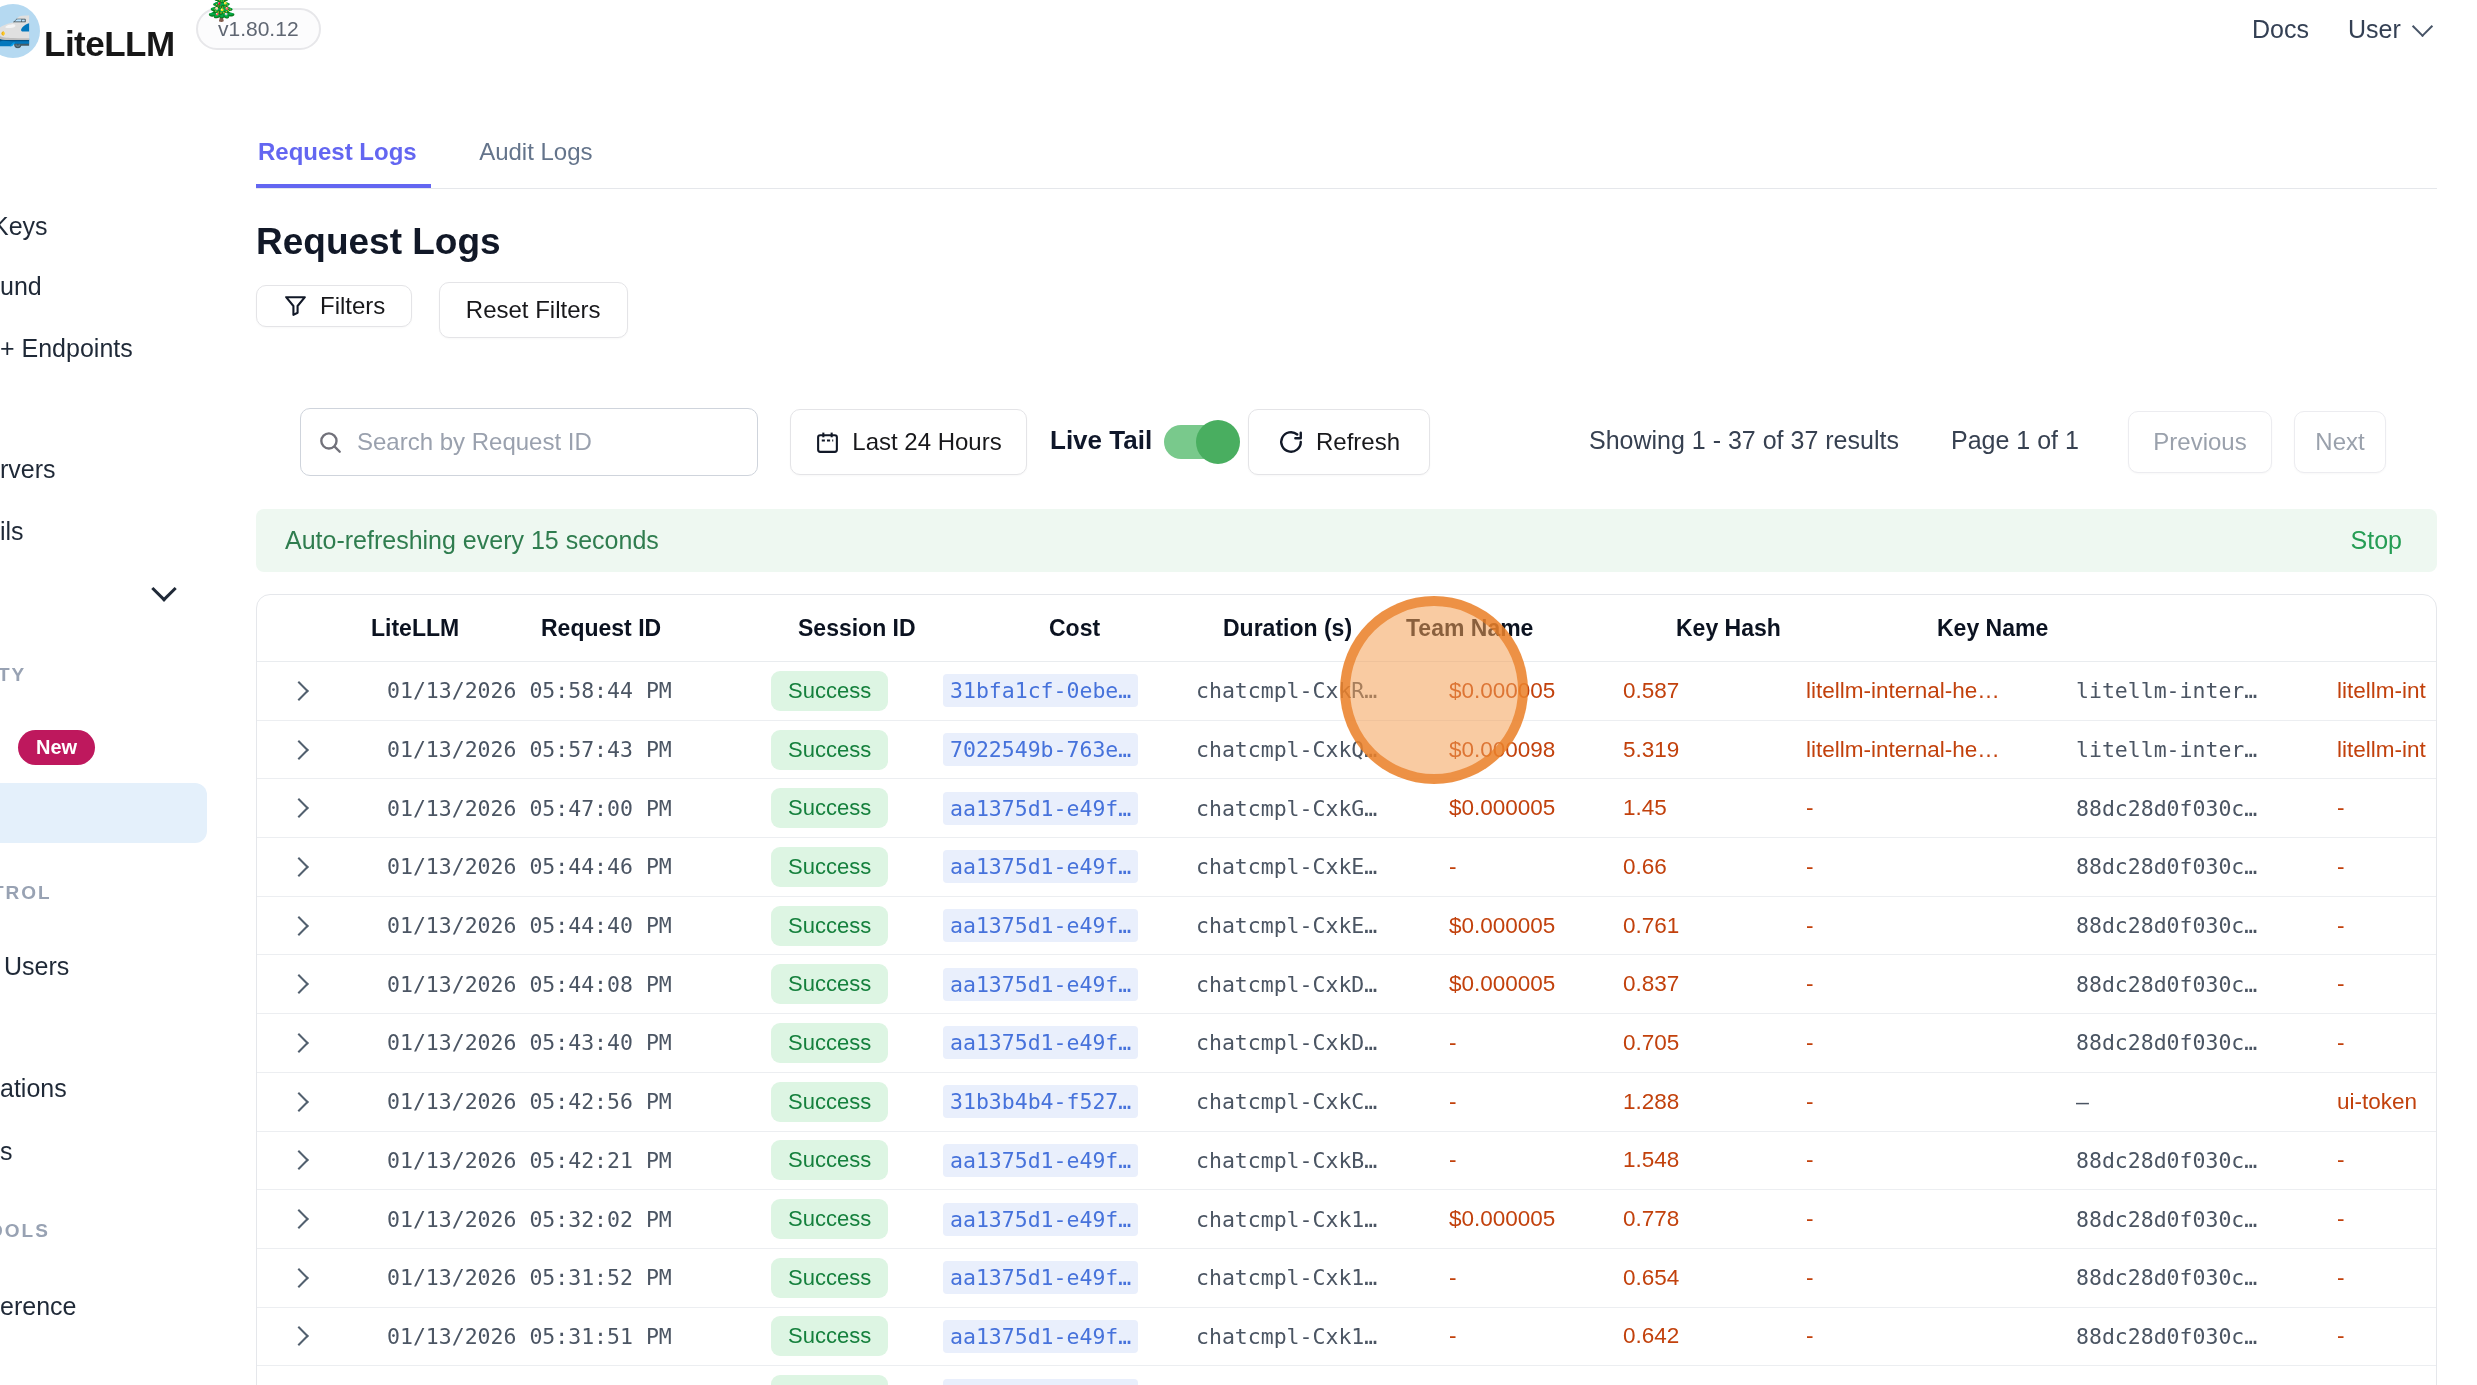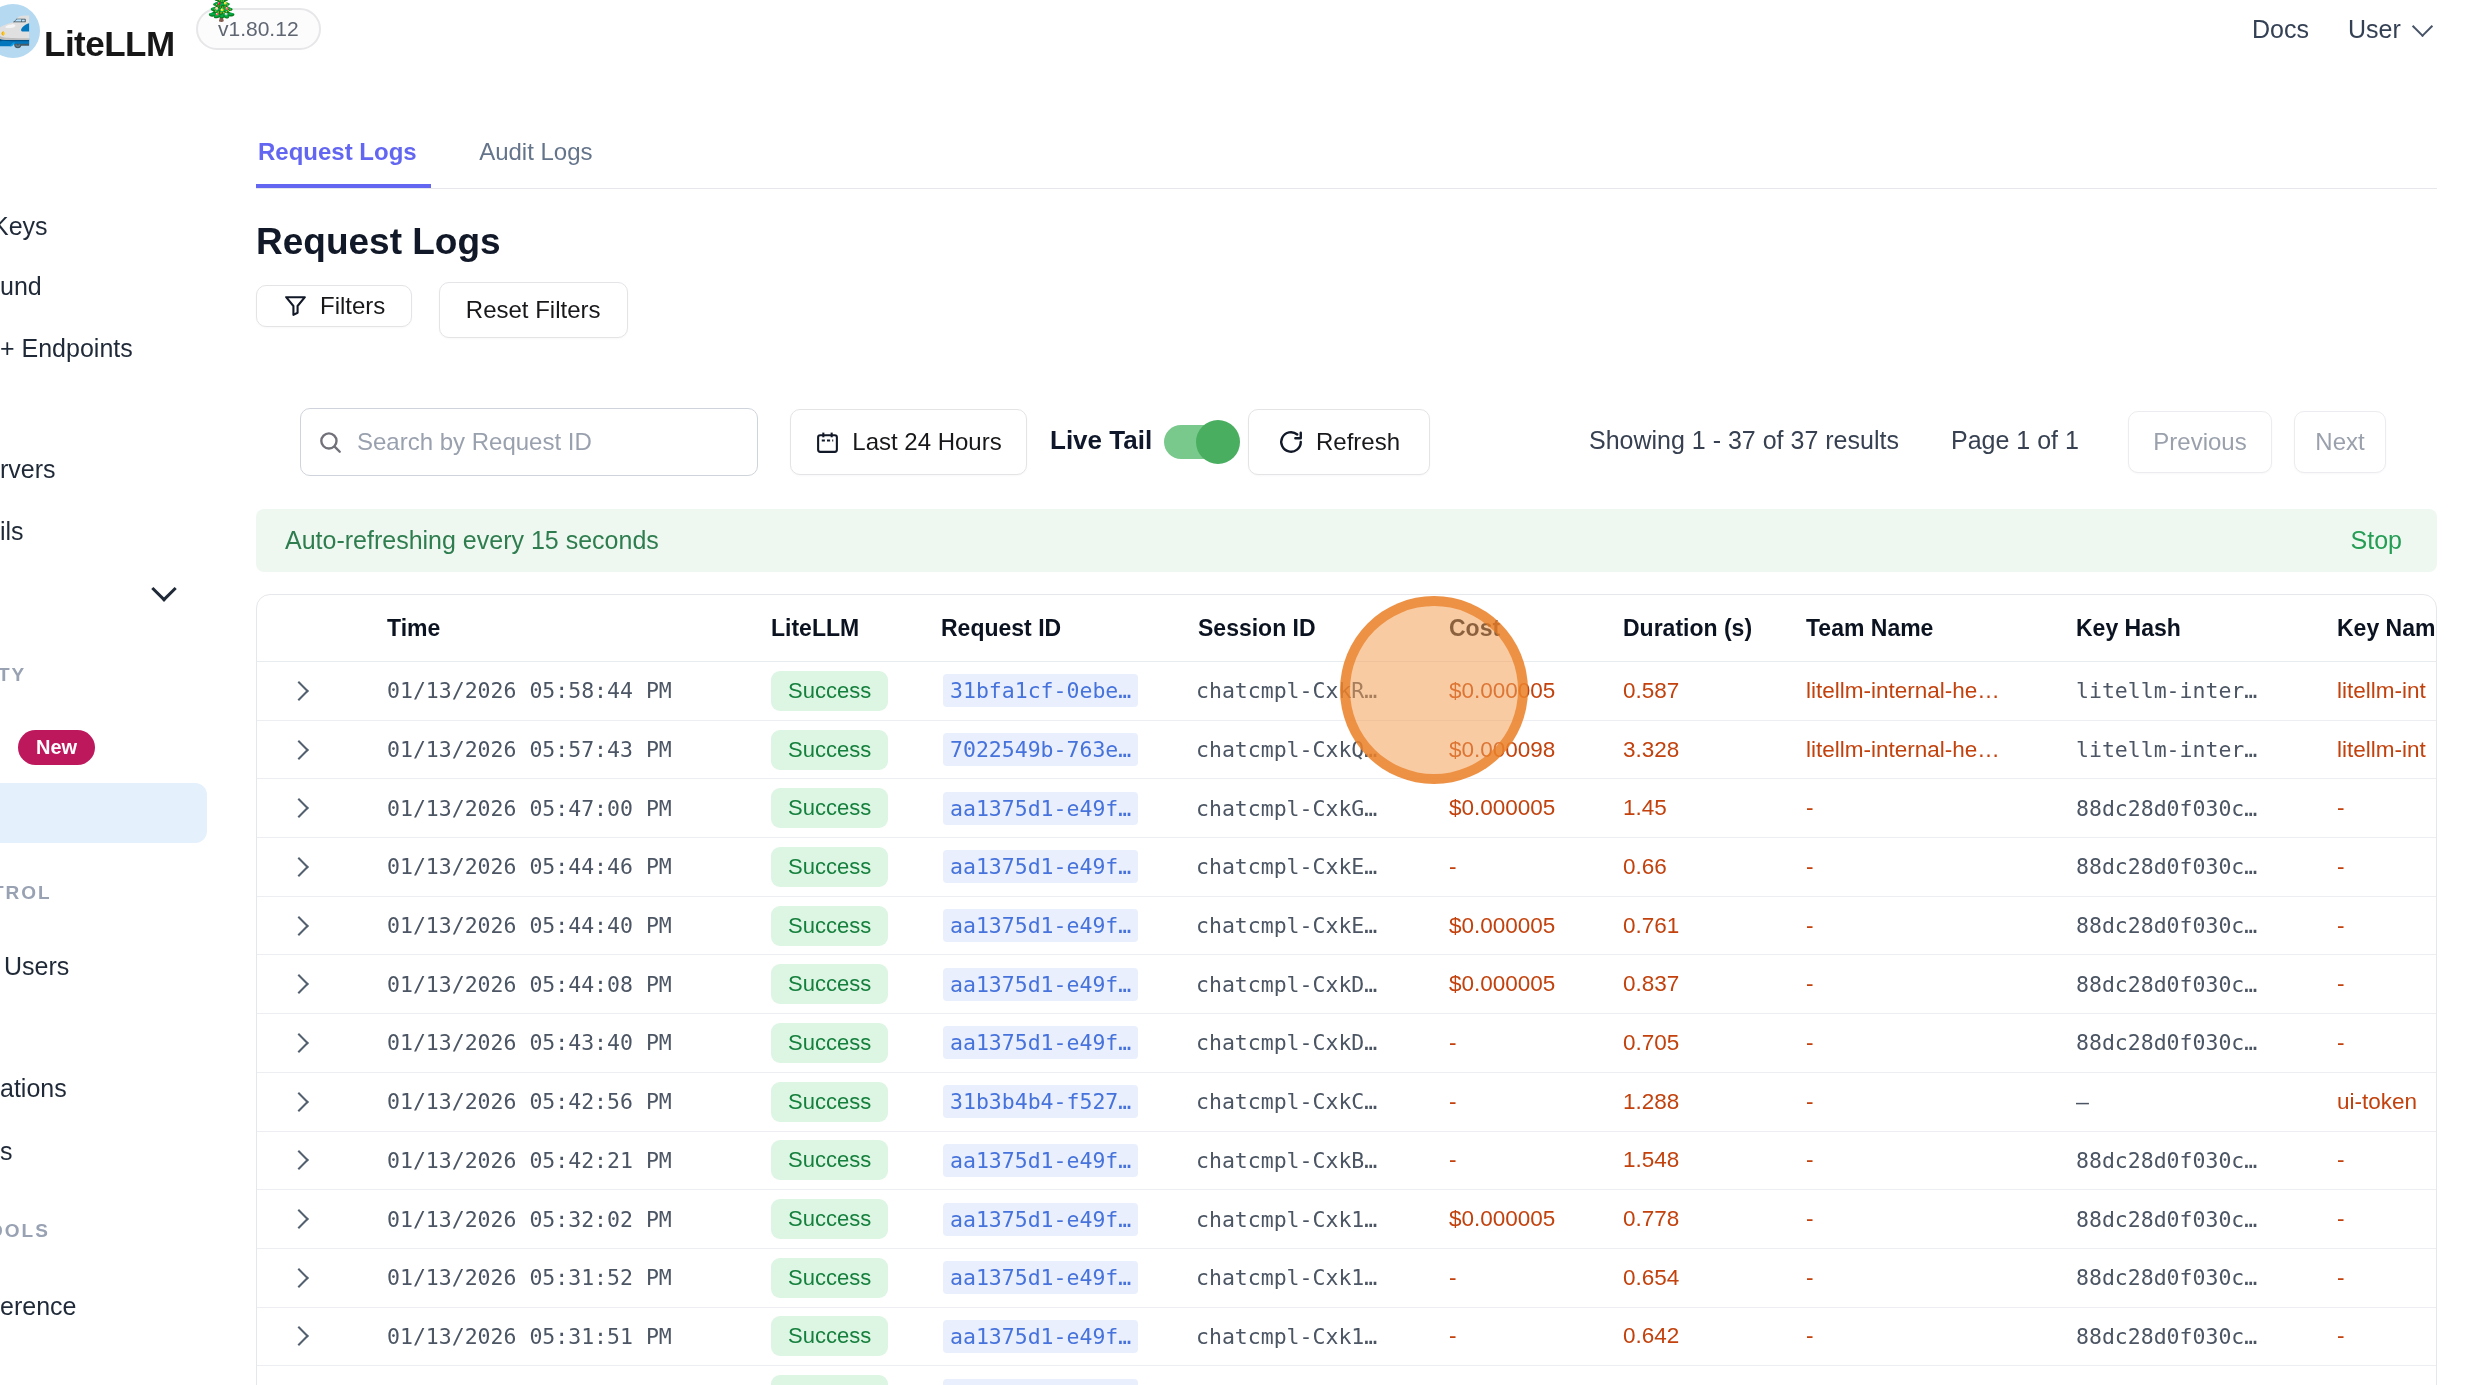--- a/index.html
+++ b/index.html
@@ -196,21 +196,20 @@
   </div>
 
   <div class="banner">
     <span class="banner-text">Auto-refreshing every 15 seconds</span>
     <span class="banner-stop">Stop</span>
   </div>
 
   <div class="card">
     <div class="thead">
       <div class="th-cell c0"></div>
-      <div class="th-cell c1 th">Time</div>
       <div class="th-cell c2 th">LiteLLM</div>
       <div class="th-cell c4 th">Request ID</div>
       <div class="th-cell c3 th">Session ID</div>
       <div class="th-cell c5 th">Cost</div>
       <div class="th-cell c6 th">Duration (s)</div>
       <div class="th-cell c7 th">Team Name</div>
       <div class="th-cell c8 th">Key Hash</div>
       <div class="th-cell c9 th">Key Name</div>
     </div>
     <div id="table-body">
@@ -238,21 +237,21 @@
           </div>
       <div class="td c1 mono cell-mono f-time">01/13/2026 05:57:43 PM</div>
       <div class="td c2">
             <span class="badge-success f-status">Success</span>
           </div>
       <div class="td c3">
             <span class="session-link f-session">7022549b-763e…</span>
           </div>
       <div class="td c4 mono cell-mono f-request">chatcmpl-CxkQ…</div>
       <div class="td c5 cell-sans f-cost">$0.000098</div>
-      <div class="td c6 cell-sans f-duration">3.328</div>
+      <div class="td c6 cell-sans f-duration">5.319</div>
       <div class="td c7 cell-sans f-team">litellm-internal-he…</div>
       <div class="td c8 mono cell-mono f-hash">litellm-inter…</div>
       <div class="td c9 cell-sans f-keyname">litellm-int</div>
     </div>
         <div class="tr">
       <div class="td c0">
             <span class="row-chev"></span>
           </div>
       <div class="td c1 mono cell-mono f-time">01/13/2026 05:47:00 PM</div>
       <div class="td c2">

